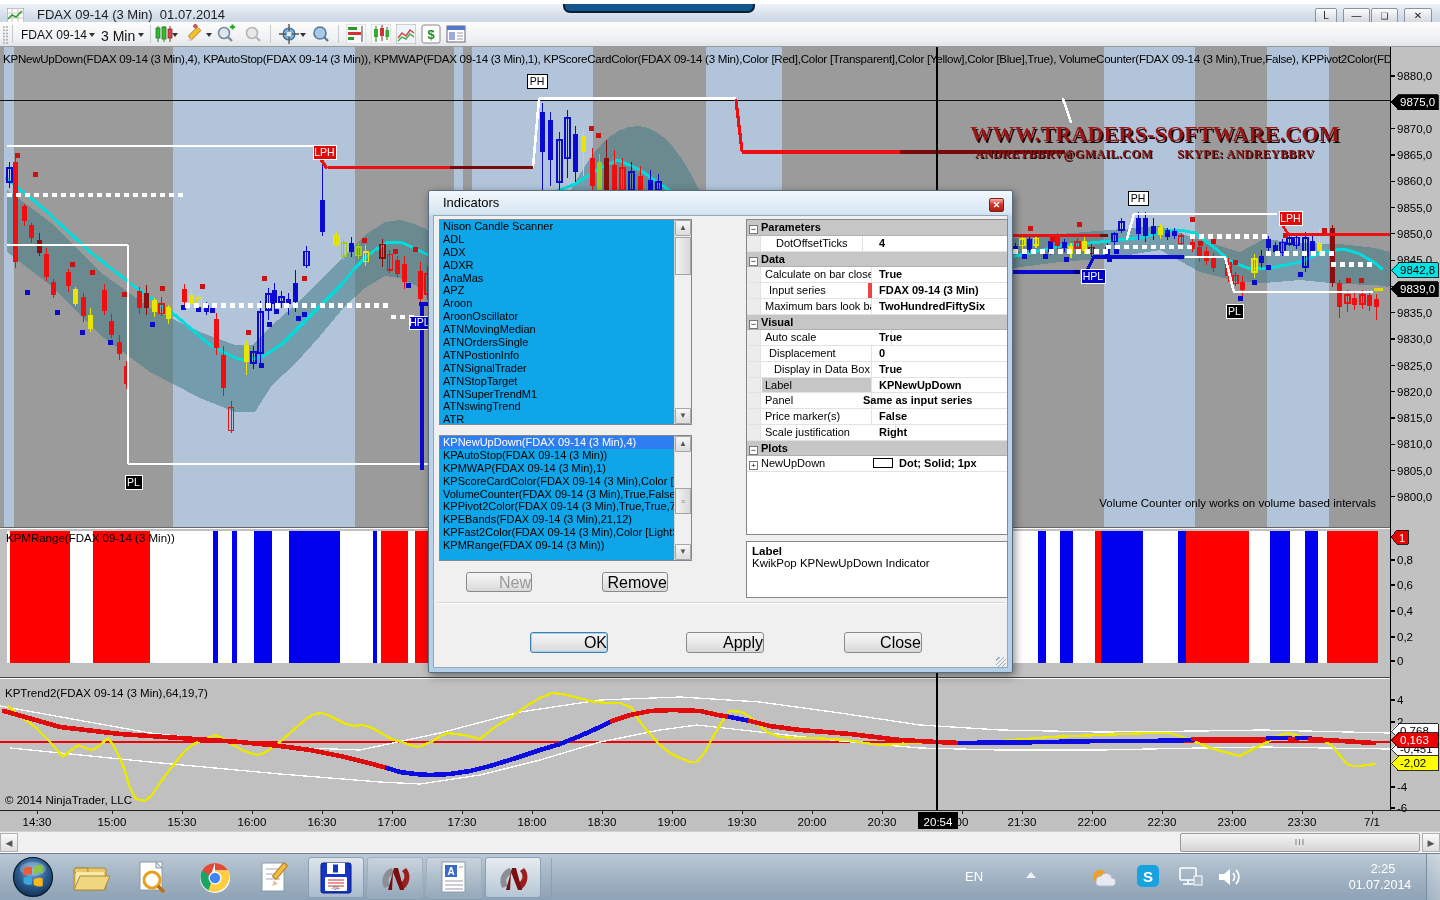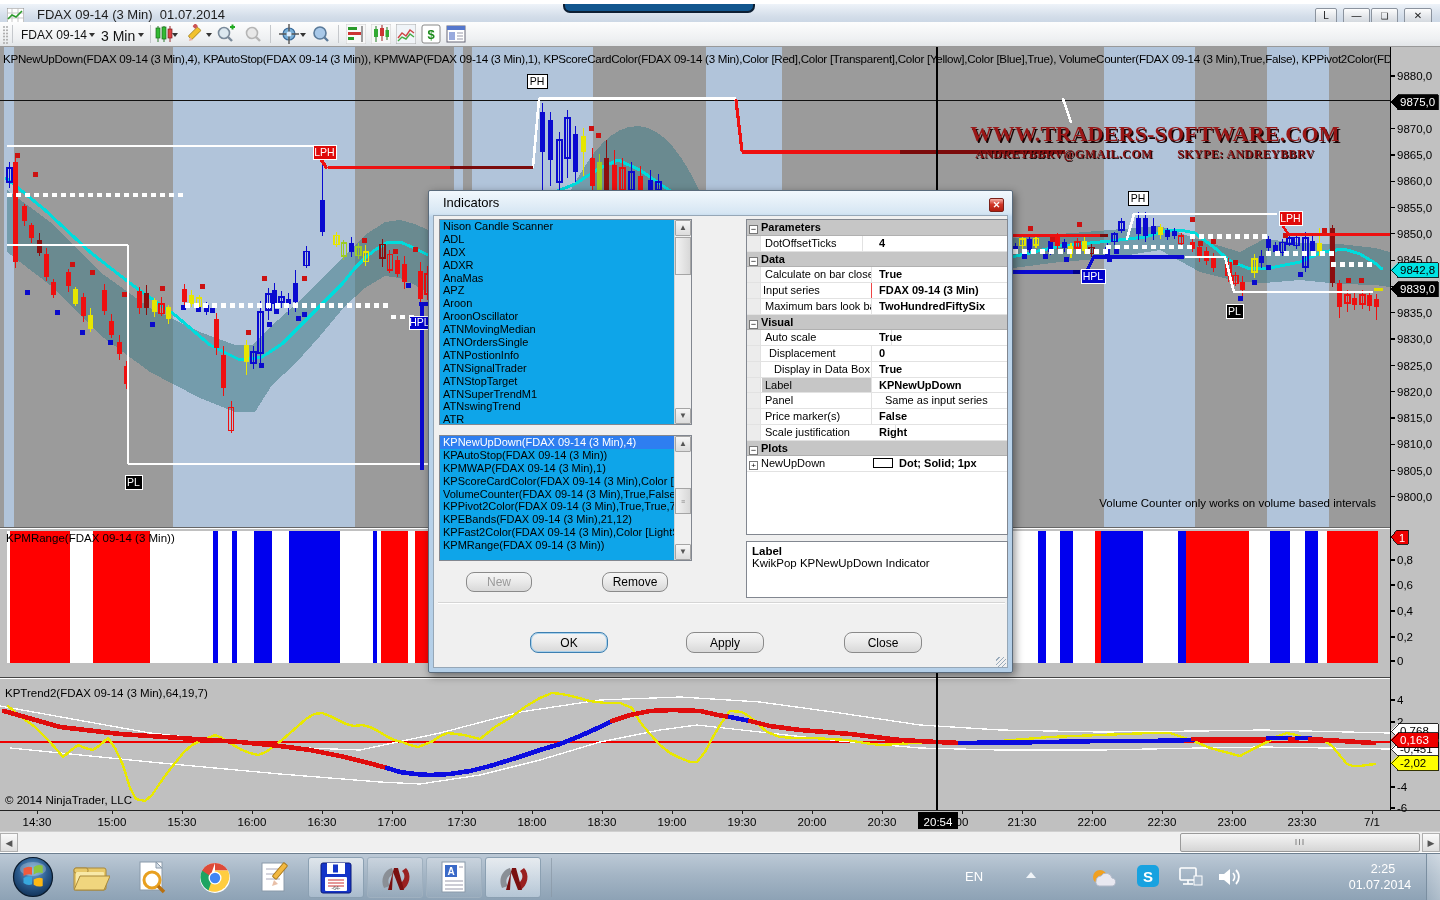--- a/index.html
+++ b/index.html
@@ -8,21 +8,21 @@
 #toolbar{position:absolute;left:0;top:22px;width:1440px;height:25px;background:linear-gradient(#fdfdfd,#eef0f2 70%,#e2e5e8);border-bottom:1px solid #999}
 .tsep{position:absolute;top:3px;height:18px;width:1px;background:#c5c8cc}
 .ttext{position:absolute;top:5px;font-size:13px;color:#111}
 .tarrow{position:absolute;top:11px;width:0;height:0;border-left:3.5px solid transparent;border-right:3.5px solid transparent;border-top:4px solid #333}
 #dialog{position:absolute;left:428px;top:190px;width:585px;height:483px;background:linear-gradient(#f2f8fd,#d6e6f3 22px,#bed6ec 26px,#b4cfe8);border:1px solid #5a6b7c;border-radius:2px;box-shadow:2px 3px 8px rgba(0,0,0,0.45)}
 #dlgclient{position:absolute;left:4px;top:24px;right:4px;bottom:4px;background:#f0f0f0;border:1px solid #96a7b7}
 .lb{position:absolute;background:#0ea5e9;border:1px solid #828790;font-size:11px;color:#000;overflow:hidden}
 .lbi{height:12.9px;line-height:12.9px;padding-left:3px;white-space:nowrap}
 .sb{position:absolute;width:17px;background:#f0f0f0;border-left:1px solid #d5d5d5}
 .sbb{position:absolute;left:0px;width:16px;height:16px;background:linear-gradient(#f6f6f6,#dcdcdc);border:1px solid #a5a5a5;border-radius:1px;font-size:8px;color:#555;text-align:center;line-height:14px}
-.btn{position:absolute;background:linear-gradient(#f5f5f5,#ebebeb 45%,#d8d8d8);border:1px solid #8a8a8a;border-radius:8px;font-size:12px;color:#000;text-align:center}
+.btn{position:absolute;background:linear-gradient(#f5f5f5,#ebebeb 45%,#d8d8d8);border:1px solid #8a8a8a;border-radius:3px;font-size:16px;color:#000;text-align:right}
 .pgrow{position:absolute;left:0;width:100%;height:15.75px;line-height:15.75px;font-size:11px;white-space:nowrap;overflow:hidden}
 #taskbar{position:absolute;left:0;top:853px;width:1440px;height:47px;background:linear-gradient(#bcc9d6,#a4b5c5 45%,#8da2b5);border-top:1px solid #6d7f90}
 .tkbtn{position:absolute;top:3px;width:56px;height:41px;border:1px solid #9fb0bf;border-radius:3px;background:linear-gradient(rgba(255,255,255,0.25),rgba(255,255,255,0.05))}
 </style></head><body>
 <svg width="1440" height="853" style="position:absolute;left:0;top:0" shape-rendering="crispEdges" xmlns="http://www.w3.org/2000/svg">
     <rect x="0.0" y="47.0" width="1390.0" height="480.0" fill="#9b9b9b"></rect>
 <rect x="4.0" y="47.0" width="10.0" height="480.0" fill="#b1c4da"></rect>
 <rect x="173.0" y="47.0" width="182.0" height="480.0" fill="#b1c4da"></rect>
 <rect x="454.0" y="47.0" width="9.0" height="480.0" fill="#b1c4da"></rect>
 <rect x="472.0" y="47.0" width="121.0" height="480.0" fill="#b1c4da"></rect>
@@ -746,32 +746,32 @@
           <div class="sbb" style="bottom:0">▼</div>
           <div style="position:absolute;left:0;top:52px;width:16px;height:26px;background:linear-gradient(90deg,#f2f2f2,#d8d8d8);border:1px solid #a5a5a5;font-size:7px;color:#888;text-align:center;line-height:26px">≡</div>
         </div>
   </div>
   <div class="btn" style="left:32px;top:356px;width:66px;height:20px;line-height:19px;color:#9a9a9a">New</div>
   <div class="btn" style="left:168px;top:356px;width:66px;height:20px;line-height:19px">Remove</div>
   <div style="position:absolute;left:312px;top:3px;width:262px;height:316px;background:#fff;border:1px solid #828790">
         <div class="pgrow" style="top:0px;background:#c6c6c6;border-bottom:1px solid #b0b0b0"><span style="display:inline-block;width:9px;height:9px;border:1px solid #777;background:#fff;font-size:9px;line-height:7px;text-align:center;margin:0 3px 0 2px;vertical-align:-1px">−</span><b>Parameters</b></div>
         <div class="pgrow" style="top:15.75px;border-bottom:1px solid #e2e2e2">
           <span style="position:absolute;left:0;width:14px;height:100%;background:#ececec;border-right:1px solid #e2e2e2"></span>
-          <span style="position:absolute;left:15px;width:101px;height:100%;padding-left:3px;border-right:1px solid #e2e2e2;overflow:hidden">DotOffsetTicks</span>
+          <span style="position:absolute;left:15px;width:101px;height:100%;padding-left:14px;border-right:1px solid #e2e2e2;overflow:hidden">DotOffsetTicks</span>
           <span style="position:absolute;left:129px;padding-left:3px;font-weight:bold">4</span>
         </div>
         <div class="pgrow" style="top:31.5px;background:#c6c6c6;border-bottom:1px solid #b0b0b0"><span style="display:inline-block;width:9px;height:9px;border:1px solid #777;background:#fff;font-size:9px;line-height:7px;text-align:center;margin:0 3px 0 2px;vertical-align:-1px">−</span><b>Data</b></div>
         <div class="pgrow" style="top:47.25px;border-bottom:1px solid #e2e2e2">
           <span style="position:absolute;left:0;width:14px;height:100%;background:#ececec;border-right:1px solid #e2e2e2"></span>
           <span style="position:absolute;left:15px;width:110px;height:100%;padding-left:3px;border-right:1px solid #e2e2e2;overflow:hidden">Calculate on bar close</span>
           <span style="position:absolute;left:129px;padding-left:3px;font-weight:bold">True</span>
         </div>
         <div class="pgrow" style="top:63.0px;border-bottom:1px solid #e2e2e2">
           <span style="position:absolute;left:0;width:14px;height:100%;background:#ececec;border-right:1px solid #e2e2e2"></span>
-          <span style="position:absolute;left:15px;width:110px;height:100%;padding-left:1px;border-right:1px solid #ef4444;overflow:hidden">Input series</span>
+          <span style="position:absolute;left:15px;width:110px;height:100%;padding-left:7px;border-right:4px solid #ef4444;overflow:hidden">Input series</span>
           <span style="position:absolute;left:129px;padding-left:3px;font-weight:bold">FDAX 09-14 (3 Min)</span>
         </div>
         <div class="pgrow" style="top:78.75px;border-bottom:1px solid #e2e2e2">
           <span style="position:absolute;left:0;width:14px;height:100%;background:#ececec;border-right:1px solid #e2e2e2"></span>
           <span style="position:absolute;left:15px;width:110px;height:100%;padding-left:3px;border-right:1px solid #e2e2e2;overflow:hidden">Maximum bars look ba</span>
           <span style="position:absolute;left:129px;padding-left:3px;font-weight:bold">TwoHundredFiftySix</span>
         </div>
         <div class="pgrow" style="top:94.5px;background:#c6c6c6;border-bottom:1px solid #b0b0b0"><span style="display:inline-block;width:9px;height:9px;border:1px solid #777;background:#fff;font-size:9px;line-height:7px;text-align:center;margin:0 3px 0 2px;vertical-align:-1px">−</span><b>Visual</b></div>
         <div class="pgrow" style="top:110.25px;border-bottom:1px solid #e2e2e2">
           <span style="position:absolute;left:0;width:14px;height:100%;background:#ececec;border-right:1px solid #e2e2e2"></span>
@@ -789,21 +789,21 @@
           <span style="position:absolute;left:129px;padding-left:3px;font-weight:bold">True</span>
         </div>
         <div class="pgrow" style="top:157.5px;border-bottom:1px solid #e2e2e2">
           <span style="position:absolute;left:0;width:14px;height:100%;background:#ececec;border-right:1px solid #e2e2e2"></span>
           <span style="position:absolute;left:15px;width:110px;height:100%; background:#c6c6c6;padding-left:3px;border-right:1px solid #e2e2e2;overflow:hidden">Label</span>
           <span style="position:absolute;left:129px;padding-left:3px;font-weight:bold">KPNewUpDown</span>
         </div>
         <div class="pgrow" style="top:173.25px;border-bottom:1px solid #e2e2e2">
           <span style="position:absolute;left:0;width:14px;height:100%;background:#ececec;border-right:1px solid #e2e2e2"></span>
           <span style="position:absolute;left:15px;width:110px;height:100%;padding-left:3px;border-right:1px solid #e2e2e2;overflow:hidden">Panel</span>
-          <span style="position:absolute;left:135px;padding-left:3px;font-weight:normal">Same as input series</span>
+          <span style="position:absolute;left:113px;padding-left:3px;font-weight:bold">Same as input series</span>
         </div>
         <div class="pgrow" style="top:189.0px;border-bottom:1px solid #e2e2e2">
           <span style="position:absolute;left:0;width:14px;height:100%;background:#ececec;border-right:1px solid #e2e2e2"></span>
           <span style="position:absolute;left:15px;width:110px;height:100%;padding-left:3px;border-right:1px solid #e2e2e2;overflow:hidden">Price marker(s)</span>
           <span style="position:absolute;left:129px;padding-left:3px;font-weight:bold">False</span>
         </div>
         <div class="pgrow" style="top:204.75px;border-bottom:1px solid #e2e2e2">
           <span style="position:absolute;left:0;width:14px;height:100%;background:#ececec;border-right:1px solid #e2e2e2"></span>
           <span style="position:absolute;left:15px;width:134px;height:100%;padding-left:3px;border-right:1px solid #e2e2e2;overflow:hidden">Scale justification</span>
           <span style="position:absolute;left:129px;padding-left:3px;font-weight:bold">Right</span>

